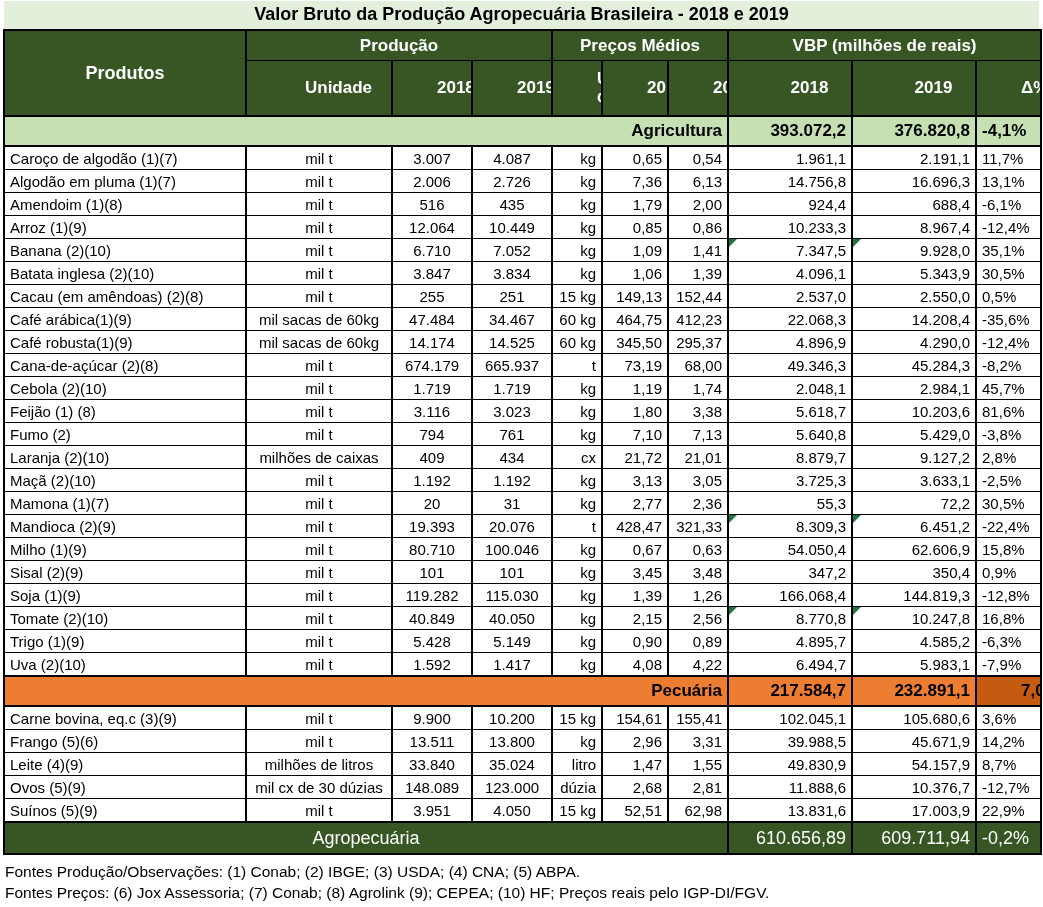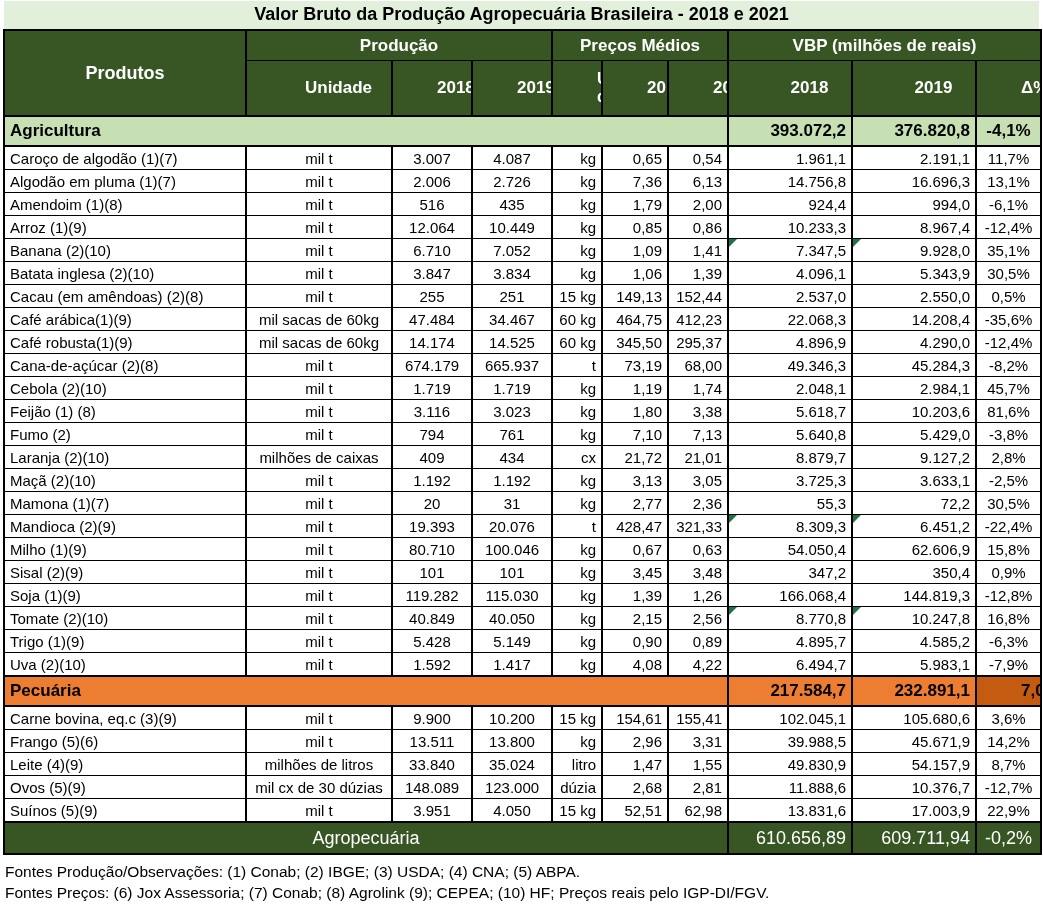--- a/index.html
+++ b/index.html
@@ -30,50 +30,50 @@
   thead tr.h1 th { height:29px;margin-top:12px; }
   thead tr.h2 th { height:54px;padding-left:44px; }
 
   tbody td { font-size:15px; height:22px; }
   td.c-prod  { text-align:left; }
   td.c-unit  { text-align:center; padding:0 2px; }
   td.c-num   { text-align:center; }
   td.c-punit { text-align:right; padding:0 2px;border-radius:11px; }
   td.c-price { text-align:right; padding-right:4px; }
   td.c-vbp   { text-align:right; position:relative; }
-  td.c-delta { text-align:center; padding-right:4px; }
+  td.c-delta { text-align:left; padding-right:4px; }
 
   .corner-flag {
     position:absolute; left:0; top:0; width:0; height:0;
     border-top:8px solid #217346; border-right:8px solid transparent;
   }
 
   tr.sec td {
     font-weight:bold; font-size:17px; height:28px;
     border-top-width:2px; border-bottom-width:2px;
   }
-  tr.sec td.sec-label { text-align:left; }
+  tr.sec td.sec-label { text-align:right; }
   tr.sec-agri td { background:#C6E0B4; color:#000; }
   tr.sec-pec td { background:#ED7D31; color:#000; }
   tr.sec-pec td.dk { background:#C55A11;padding-left:44px; }
 
   tr.total td {
     background:#375623; color:#fff; font-weight:normal; font-size:18px; height:30px;
     border-top-width:2px;
   }
   tr.total td.sec-label { text-align:center; }
 
   .footer { padding:6px 2px 0 2px; font-size:15.5px; line-height:21px; color:#000; }
 </style>
 </head>
 <body>
 
 <div class="page">
 
-  <div class="title-band">Valor Bruto da Produção Agropecuária Brasileira - 2018 e 2021</div>
+  <div class="title-band">Valor Bruto da Produção Agropecuária Brasileira - 2018 e 2019</div>
 
   <table class="vbp">
     <colgroup>
       <col style="width:242px">
         <col style="width:146px">
         <col style="width:80px">
         <col style="width:80px">
       <col style="width:50px">
         <col style="width:66px">
         <col style="width:60px">
@@ -138,21 +138,21 @@
   </tr>
         <tr>
     <td class="c-prod">Amendoim (1)(8)</td>
     <td class="c-unit">mil t</td>
     <td class="c-num">516</td>
     <td class="c-num">435</td>
     <td class="c-punit">kg</td>
     <td class="c-price">1,79</td>
     <td class="c-price">2,00</td>
     <td class="c-vbp"><span>924,4</span></td>
-    <td class="c-vbp"><span>994,0</span></td>
+    <td class="c-vbp"><span>688,4</span></td>
     <td class="c-delta">-6,1%</td>
   </tr>
         <tr>
     <td class="c-prod">Arroz (1)(9)</td>
     <td class="c-unit">mil t</td>
     <td class="c-num">12.064</td>
     <td class="c-num">10.449</td>
     <td class="c-punit">kg</td>
     <td class="c-price">0,85</td>
     <td class="c-price">0,86</td>

